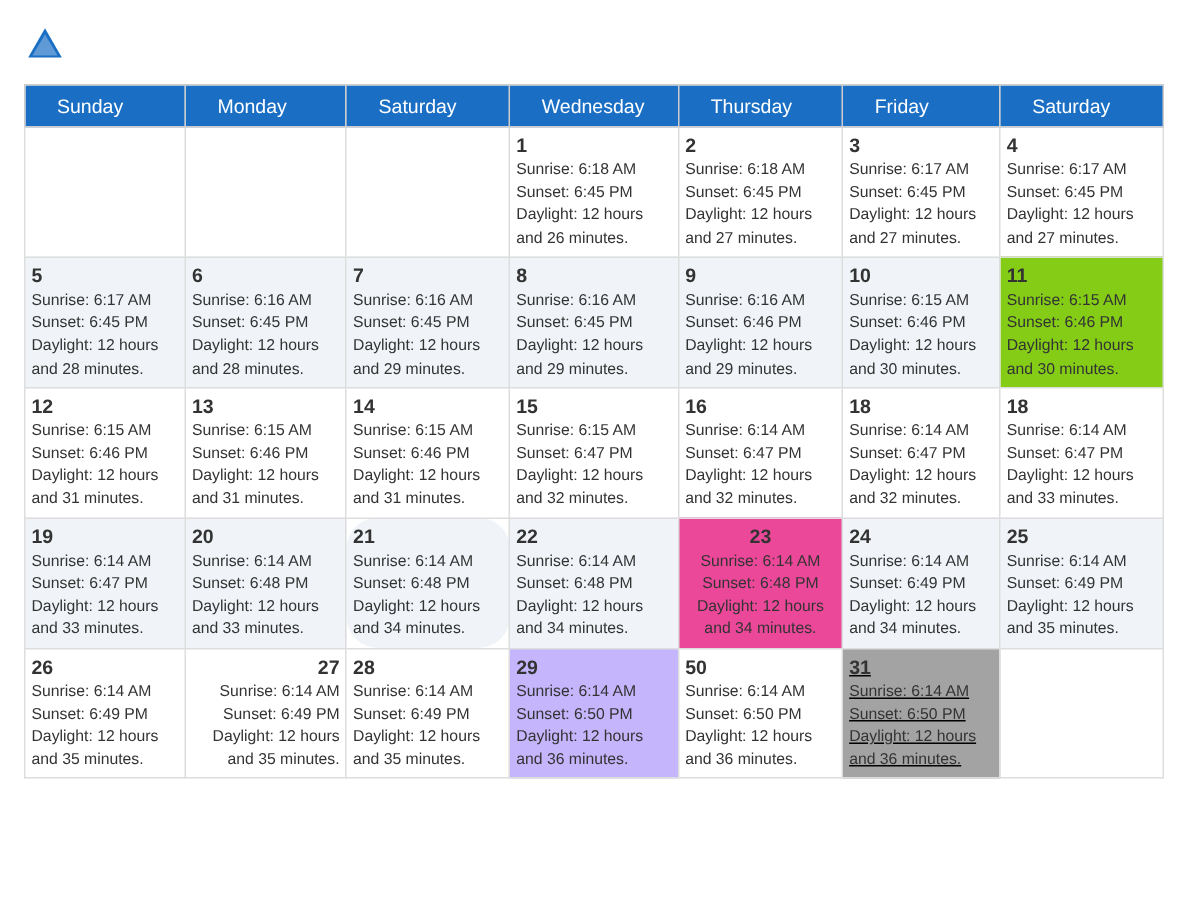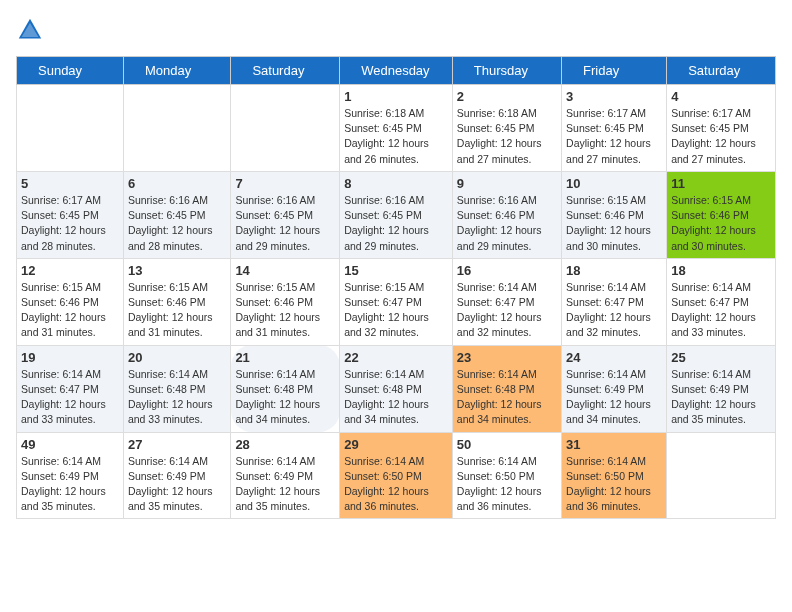--- a/index.html
+++ b/index.html
@@ -211,54 +211,54 @@
           <div class="day-info">Sunrise: 6:14 AM<br>Sunset: 6:48 PM<br>Daylight: 12 hours and 33 minutes.</div>
         </td>
         <td style="background: rgb(240, 244, 248); border-radius: 21px;">
           <span class="day-number">21</span>
           <div class="day-info">Sunrise: 6:14 AM<br>Sunset: 6:48 PM<br>Daylight: 12 hours and 34 minutes.</div>
         </td>
         <td style="background: rgb(240, 244, 248);">
           <span class="day-number">22</span>
           <div class="day-info">Sunrise: 6:14 AM<br>Sunset: 6:48 PM<br>Daylight: 12 hours and 34 minutes.</div>
         </td>
-        <td style="background: #fdba74;">
+        <td style="background: #ec4899; text-align: center;">
           <span class="day-number">23</span>
           <div class="day-info">Sunrise: 6:14 AM<br>Sunset: 6:48 PM<br>Daylight: 12 hours and 34 minutes.</div>
         </td>
         <td style="background: rgb(240, 244, 248);">
           <span class="day-number">24</span>
           <div class="day-info">Sunrise: 6:14 AM<br>Sunset: 6:49 PM<br>Daylight: 12 hours and 34 minutes.</div>
         </td>
         <td style="background: rgb(240, 244, 248);">
           <span class="day-number">25</span>
           <div class="day-info">Sunrise: 6:14 AM<br>Sunset: 6:49 PM<br>Daylight: 12 hours and 35 minutes.</div>
         </td>
       </tr>
       <tr>
         <td style="background: rgb(255, 255, 255);">
-          <span class="day-number">49</span>
-          <div class="day-info">Sunrise: 6:14 AM<br>Sunset: 6:49 PM<br>Daylight: 12 hours and 35 minutes.</div>
-        </td>
-        <td style="background: rgb(255, 255, 255);">
+          <span class="day-number">26</span>
+          <div class="day-info">Sunrise: 6:14 AM<br>Sunset: 6:49 PM<br>Daylight: 12 hours and 35 minutes.</div>
+        </td>
+        <td style="background: rgb(255, 255, 255); text-align: right;">
           <span class="day-number">27</span>
           <div class="day-info">Sunrise: 6:14 AM<br>Sunset: 6:49 PM<br>Daylight: 12 hours and 35 minutes.</div>
         </td>
         <td style="background: rgb(255, 255, 255);">
           <span class="day-number">28</span>
           <div class="day-info">Sunrise: 6:14 AM<br>Sunset: 6:49 PM<br>Daylight: 12 hours and 35 minutes.</div>
         </td>
-        <td style="background: #fdba74;">
+        <td style="background: #c4b5fd;">
           <span class="day-number">29</span>
           <div class="day-info">Sunrise: 6:14 AM<br>Sunset: 6:50 PM<br>Daylight: 12 hours and 36 minutes.</div>
         </td>
         <td style="background: rgb(255, 255, 255);">
           <span class="day-number">50</span>
           <div class="day-info">Sunrise: 6:14 AM<br>Sunset: 6:50 PM<br>Daylight: 12 hours and 36 minutes.</div>
         </td>
-        <td style="background: #fdba74;">
+        <td style="background: #a3a3a3; text-decoration: underline;">
           <span class="day-number">31</span>
           <div class="day-info">Sunrise: 6:14 AM<br>Sunset: 6:50 PM<br>Daylight: 12 hours and 36 minutes.</div>
         </td>
         <td class="empty-cell"></td>
       </tr>
     </tbody>
 </table>
 
 </body></html>

